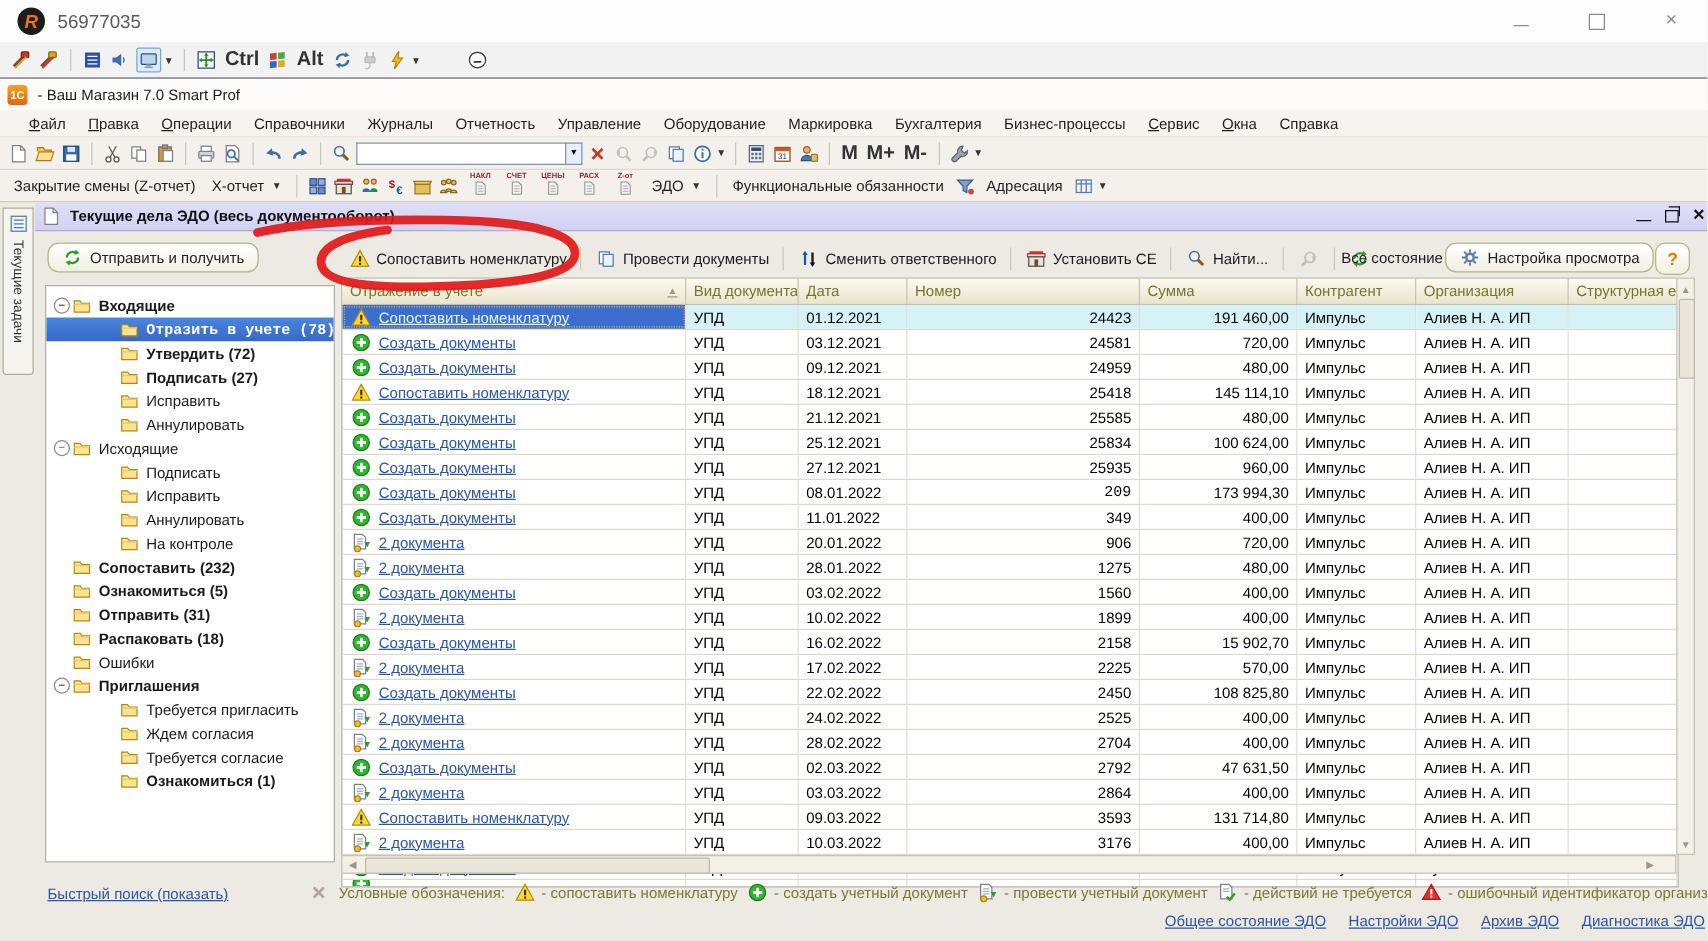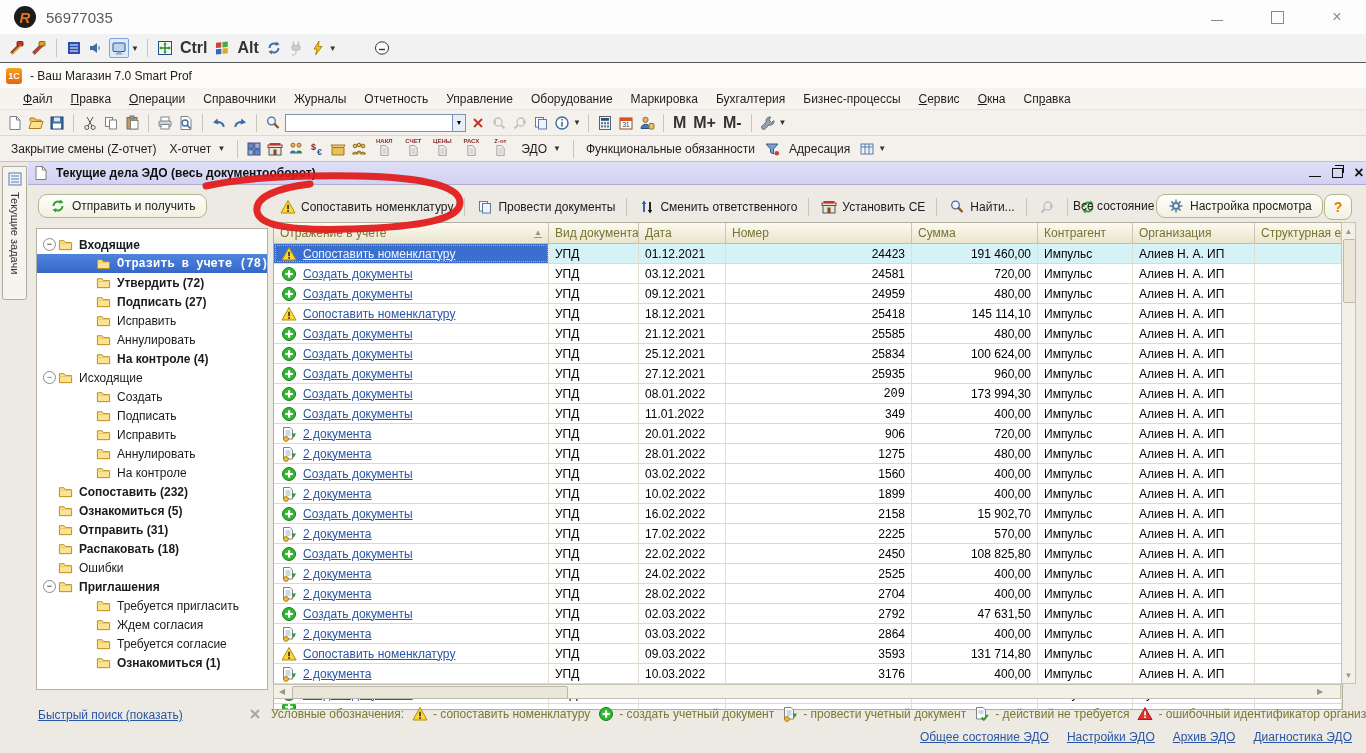--- a/index.html
+++ b/index.html
@@ -91,21 +91,21 @@
   .grow.sel .gc.first a{color:#eef4ff;}
   .partial{overflow:hidden;height:5px;border-bottom:none;}
   
   .sb{background:#f3f0e8;border:1px solid #c6c3b4;box-sizing:border-box;}
   .sb .arrow{color:#9a978a;font-size:8px;display:flex;align-items:center;justify-content:center;}
   .thumb{background:#eae6da;border:1px solid #bdb9aa;border-radius:2px;}
   
   .quick{left:38px;top:546px;color:#2a55a4;text-decoration:underline;}
   .legend{left:246px;top:543px;display:flex;align-items:center;gap:7px;color:#7b7834;white-space:nowrap;}
   .legend .li{display:inline-flex;align-items:center;gap:4px;}
-  .footer-links{top:568px;right:14px;display:flex;gap:18px;text-align:center;}
+  .footer-links{top:568px;right:2px;display:flex;gap:18px;text-align:center;}
   .footer-links a{color:#2a55a4;text-decoration:underline;white-space:nowrap;}
   .annot{pointer-events:none;z-index:50;left:0;top:0;}
 </style>
 </head>
 <body>
 
 <div class="screen">
 
   <div class="rv-titlebar abs">
     <span class="r-logo">R</span>
@@ -830,52 +830,30 @@
           <span class="sp" style="width: 44px;"></span>
           <span class="sp" style="width: 13px;"></span>
           <span class="ic">
             <svg width="15" height="15" viewBox="0 0 16 16" xmlns="http://www.w3.org/2000/svg">
               <path d="M1.5 4 h5 l1.5 2 h6.5 v7.5 h-13z" fill="#fce394" stroke="#b8860b"></path>
               <path d="M1.5 7 h13" stroke="#e8c96a"></path>
             </svg>
           </span>
           <span class="tlabel">Аннулировать</span>
         </div>
-        <div class="trow bold">
-          <span class="sp" style="width: 44px;"></span>
-          <span class="sp" style="width: 13px;"></span>
-          <span class="ic">
-            <svg width="15" height="15" viewBox="0 0 16 16" xmlns="http://www.w3.org/2000/svg">
-              <path d="M1.5 4 h5 l1.5 2 h6.5 v7.5 h-13z" fill="#fce394" stroke="#b8860b"></path>
-              <path d="M1.5 7 h13" stroke="#e8c96a"></path>
-            </svg>
-          </span>
-          <span class="tlabel">На контроле (4)</span>
-        </div>
         <div class="trow">
           <span class="sp" style="width: 6px;"></span>
           <span class="expander">−</span>
           <span class="ic">
             <svg width="15" height="15" viewBox="0 0 16 16" xmlns="http://www.w3.org/2000/svg">
               <path d="M1.5 4 h5 l1.5 2 h6.5 v7.5 h-13z" fill="#fce394" stroke="#b8860b"></path>
               <path d="M1.5 7 h13" stroke="#e8c96a"></path>
             </svg>
           </span>
           <span class="tlabel">Исходящие</span>
-        </div>
-        <div class="trow">
-          <span class="sp" style="width: 44px;"></span>
-          <span class="sp" style="width: 13px;"></span>
-          <span class="ic">
-            <svg width="15" height="15" viewBox="0 0 16 16" xmlns="http://www.w3.org/2000/svg">
-              <path d="M1.5 4 h5 l1.5 2 h6.5 v7.5 h-13z" fill="#fce394" stroke="#b8860b"></path>
-              <path d="M1.5 7 h13" stroke="#e8c96a"></path>
-            </svg>
-          </span>
-          <span class="tlabel">Создать</span>
         </div>
         <div class="trow">
           <span class="sp" style="width: 44px;"></span>
           <span class="sp" style="width: 13px;"></span>
           <span class="ic">
             <svg width="15" height="15" viewBox="0 0 16 16" xmlns="http://www.w3.org/2000/svg">
               <path d="M1.5 4 h5 l1.5 2 h6.5 v7.5 h-13z" fill="#fce394" stroke="#b8860b"></path>
               <path d="M1.5 7 h13" stroke="#e8c96a"></path>
             </svg>
           </span>

